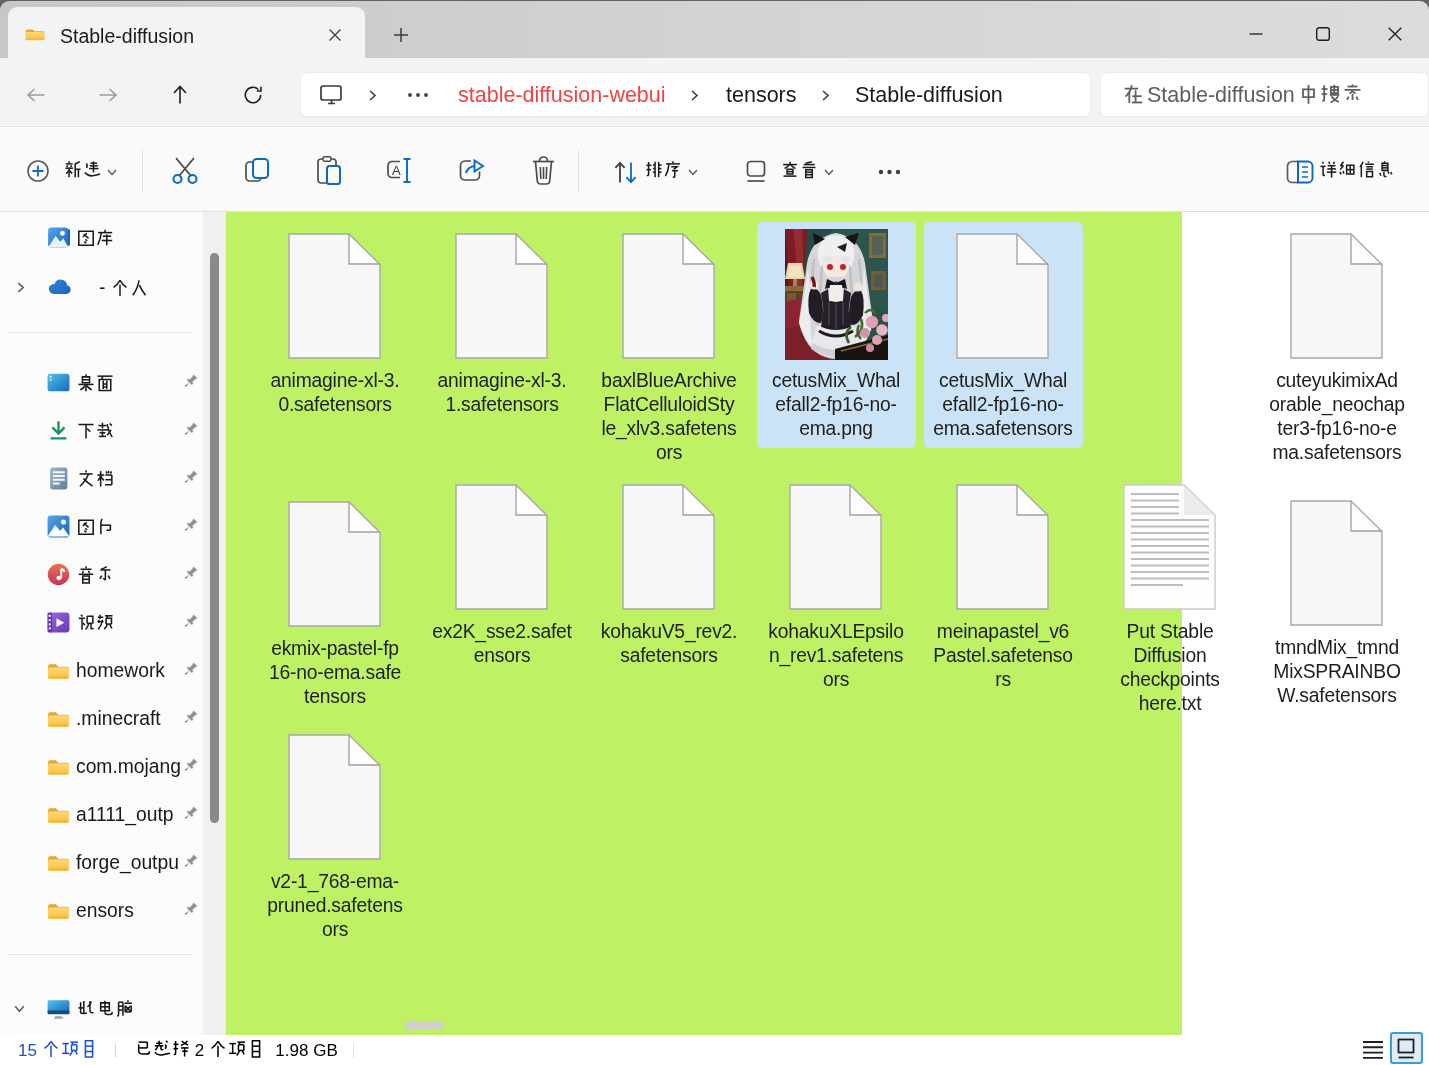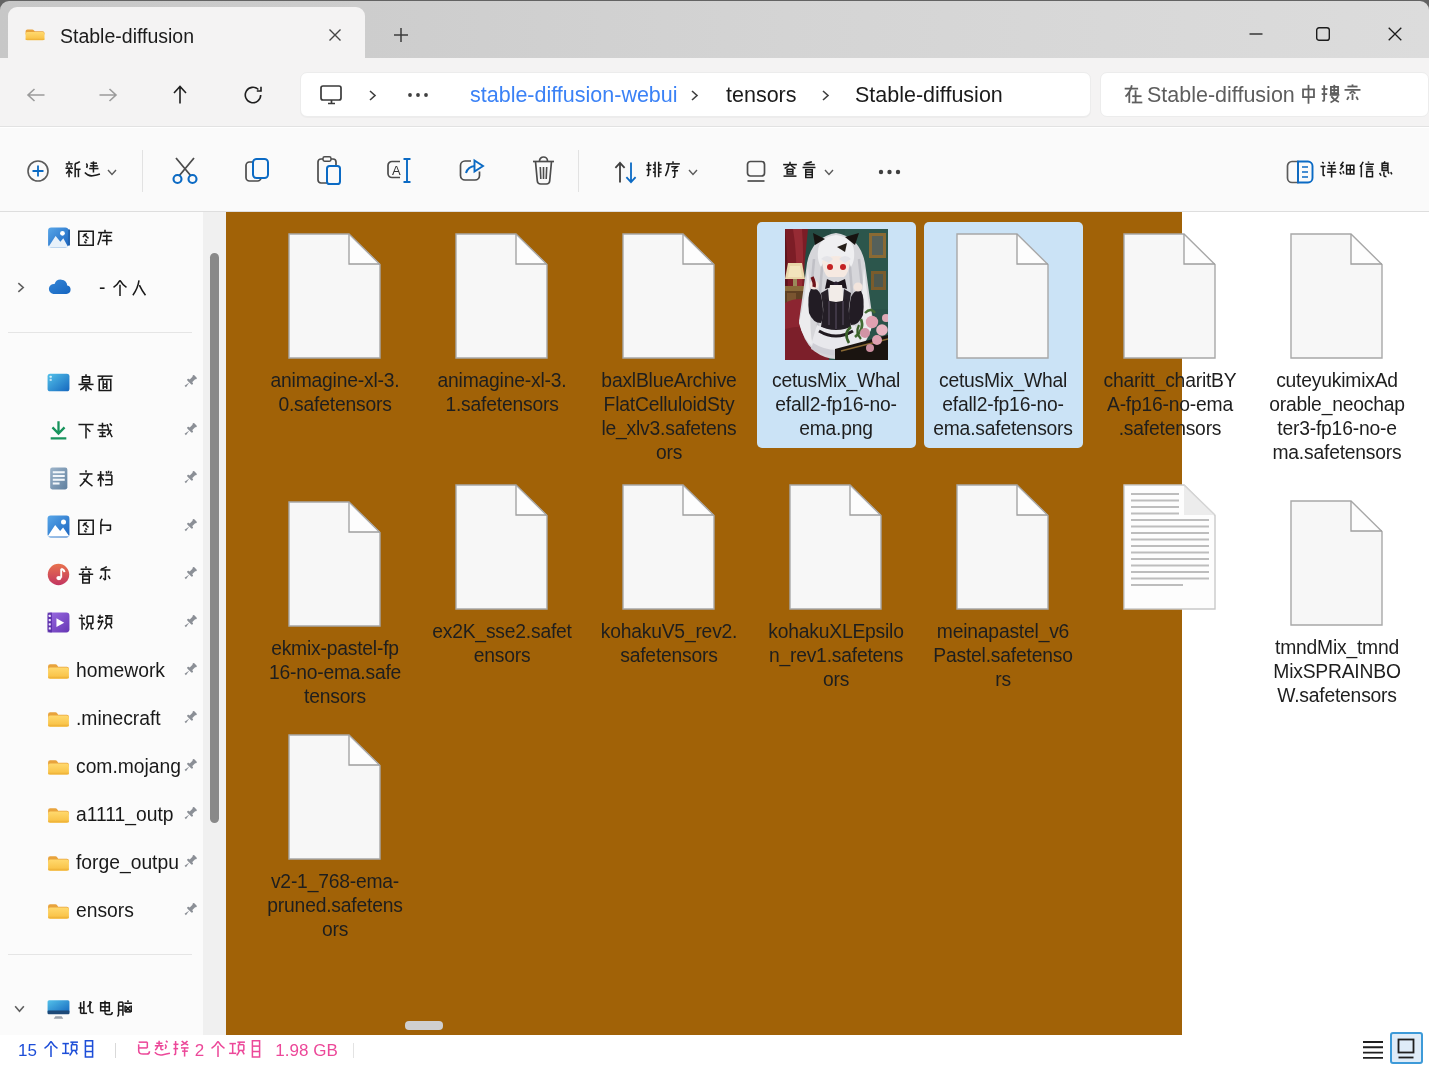--- a/index.html
+++ b/index.html
@@ -521,21 +521,21 @@
       <path d="M9,19.5 h7 M12.5,16 v3.5" stroke="#3a3a3a" stroke-width="1.7" fill="none"></path>
     </svg>
     <svg class="abs" style="position:absolute;left:366px;top:89px" width="13" height="13" viewBox="0 0 13 13">
       <path d="M4,2 L9,6.5 L4,11" stroke="#3f3f3f" stroke-width="1.6" fill="none"></path>
     </svg>
     <svg class="abs" style="position:absolute;left:405px;top:88px" width="30" height="14" viewBox="0 0 30 14">
       <circle cx="5" cy="7" r="1.9" fill="#3f3f3f"></circle>
       <circle cx="13" cy="7" r="1.9" fill="#3f3f3f"></circle>
       <circle cx="21" cy="7" r="1.9" fill="#3f3f3f"></circle>
     </svg>
-    <div class="abs crumb" style="left:470px;top:83px;font-size:21.5px;color:#3b82f6">stable-diffusion-webui</div>
+    <div class="abs crumb" style="left:458px;top:83px;font-size:21.5px;color:#ef4444">stable-diffusion-webui</div>
 <svg class="abs" style="position:absolute;left:688px;top:89px" width="13" height="13" viewBox="0 0 13 13">
       <path d="M4,2 L9,6.5 L4,11" stroke="#3f3f3f" stroke-width="1.6" fill="none"></path>
     </svg>
     <div class="abs crumb" style="left:726px;top:83px;font-size:21.5px;color:#1b1b1b">tensors</div>
 <svg class="abs" style="position:absolute;left:819px;top:89px" width="13" height="13" viewBox="0 0 13 13">
       <path d="M4,2 L9,6.5 L4,11" stroke="#3f3f3f" stroke-width="1.6" fill="none"></path>
     </svg>
     <div class="abs crumb" style="left:855px;top:83px;font-size:21.5px;color:#1b1b1b">Stable-diffusion</div>
 <div class="abs" style="left:1100px;top:72px;width:329px;height:45px;background:#fff;border:1px solid #ececec;border-radius:7px"></div>
 <div class="abs" style="left:1122px;top:83px;font-size:21.5px;color:#5e5e5e"><svg class="cj cj2" viewBox="0 0 100 100">
@@ -775,21 +775,21 @@
         <div class="sblabel" style="top:786px"><svg class="cj" viewBox="0 0 100 100">
             <use href="#u6b64"></use>
           </svg><svg class="cj" viewBox="0 0 100 100">
             <use href="#u7535"></use>
           </svg><svg class="cj" viewBox="0 0 100 100">
             <use href="#u8111"></use>
           </svg></div>
       </div>
 <div class="abs" style="left:203px;top:0;width:23px;height:823px;background:#f0f0f0"></div>
 <div class="abs" style="left:210px;top:41px;width:9px;height:570px;background:#898989;border-radius:4.5px"></div>
-<div class="abs" style="left:226px;top:0;width:956px;height:823px;background:#a16207">
+<div class="abs" style="left:226px;top:0;width:956px;height:823px;background:#bef264">
         <div class="cell" style="left:29.5px;top:10px">
           <svg class="abs" style="left:32.5px;top:11px" width="94" height="126" viewBox="0 0 94 126">
             <use href="#f-doc"></use>
           </svg>
           <div class="fname">animagine-xl-3.<br>0.safetensors</div>
         </div>
         <div class="cell" style="left:196.5px;top:10px">
           <svg class="abs" style="left:32.5px;top:11px" width="94" height="126" viewBox="0 0 94 126">
             <use href="#f-doc"></use>
           </svg>
@@ -863,26 +863,20 @@
 <path d="M74,96 q-4,8 2,14" stroke="#3a6029" stroke-width="2.2" fill="none"></path>
 </svg>
           <div class="fname">cetusMix_Whal<br>efall2-fp16-no-<br>ema.png</div>
         </div>
         <div class="cell sel" style="left:697.5px;top:10px">
           <svg class="abs" style="left:32.5px;top:11px" width="94" height="126" viewBox="0 0 94 126">
             <use href="#f-doc"></use>
           </svg>
           <div class="fname">cetusMix_Whal<br>efall2-fp16-no-<br>ema.safetensors</div>
         </div>
-        <div class="cell" style="left:864.5px;top:10px">
-          <svg class="abs" style="left:32.5px;top:11px" width="94" height="126" viewBox="0 0 94 126">
-            <use href="#f-doc"></use>
-          </svg>
-          <div class="fname">charitt_charitBY<br>A-fp16-no-ema<br>.safetensors</div>
-        </div>
         <div class="cell" style="left:1031.5px;top:10px">
           <svg class="abs" style="left:32.5px;top:11px" width="94" height="126" viewBox="0 0 94 126">
             <use href="#f-doc"></use>
           </svg>
           <div class="fname">cuteyukimixAd<br>orable_neochap<br>ter3-fp16-no-e<br>ma.safetensors</div>
         </div>
         <div class="cell" style="left:29.5px;top:278px">
           <svg class="abs" style="left:32.5px;top:11px" width="94" height="126" viewBox="0 0 94 126">
             <use href="#f-doc"></use>
           </svg>
@@ -909,20 +903,21 @@
         <div class="cell" style="left:697.5px;top:260.7px">
           <svg class="abs" style="left:32.5px;top:11px" width="94" height="126" viewBox="0 0 94 126">
             <use href="#f-doc"></use>
           </svg>
           <div class="fname">meinapastel_v6<br>Pastel.safetenso<br>rs</div>
         </div>
         <div class="cell" style="left:864.5px;top:260.7px">
           <svg class="abs" style="left:32.5px;top:11px" width="94" height="126" viewBox="0 0 94 126">
             <use href="#f-txt"></use>
           </svg>
+          <div class="fname">Put Stable<br>Diffusion<br>checkpoints<br>here.txt</div>
         </div>
         <div class="cell" style="left:1031.5px;top:277px">
           <svg class="abs" style="left:32.5px;top:11px" width="94" height="126" viewBox="0 0 94 126">
             <use href="#f-doc"></use>
           </svg>
           <div class="fname">tmndMix_tmnd<br>MixSPRAINBO<br>W.safetensors</div>
         </div>
         <div class="cell" style="left:29.5px;top:511.4px">
           <svg class="abs" style="left:32.5px;top:11px" width="94" height="126" viewBox="0 0 94 126">
             <use href="#f-doc"></use>
@@ -934,21 +929,21 @@
 </div>
 <div class="abs" style="left:0;top:1035px;width:1429px;height:30px;background:#fff"></div>
 <div class="abs" style="left:18px;top:1040px;font-size:17px;color:#1d4ed8">15 <svg class="cj" viewBox="0 0 100 100">
         <use href="#u4e2a"></use>
       </svg><svg class="cj" viewBox="0 0 100 100">
         <use href="#u9879"></use>
       </svg><svg class="cj" viewBox="0 0 100 100">
         <use href="#u76ee"></use>
       </svg></div>
 <div class="abs" style="left:115px;top:1043px;width:1px;height:15px;background:#d9d9d9"></div>
-<div class="abs" style="left:133px;top:1040px;font-size:17px;color:#ec4899"><svg class="cj" viewBox="0 0 100 100">
+<div class="abs" style="left:133px;top:1040px;font-size:17px;color:#000000"><svg class="cj" viewBox="0 0 100 100">
         <use href="#u5df2"></use>
       </svg><svg class="cj" viewBox="0 0 100 100">
         <use href="#u9009"></use>
       </svg><svg class="cj" viewBox="0 0 100 100">
         <use href="#u62e9"></use>
       </svg> 2 <svg class="cj" viewBox="0 0 100 100">
         <use href="#u4e2a"></use>
       </svg><svg class="cj" viewBox="0 0 100 100">
         <use href="#u9879"></use>
       </svg><svg class="cj" viewBox="0 0 100 100">

